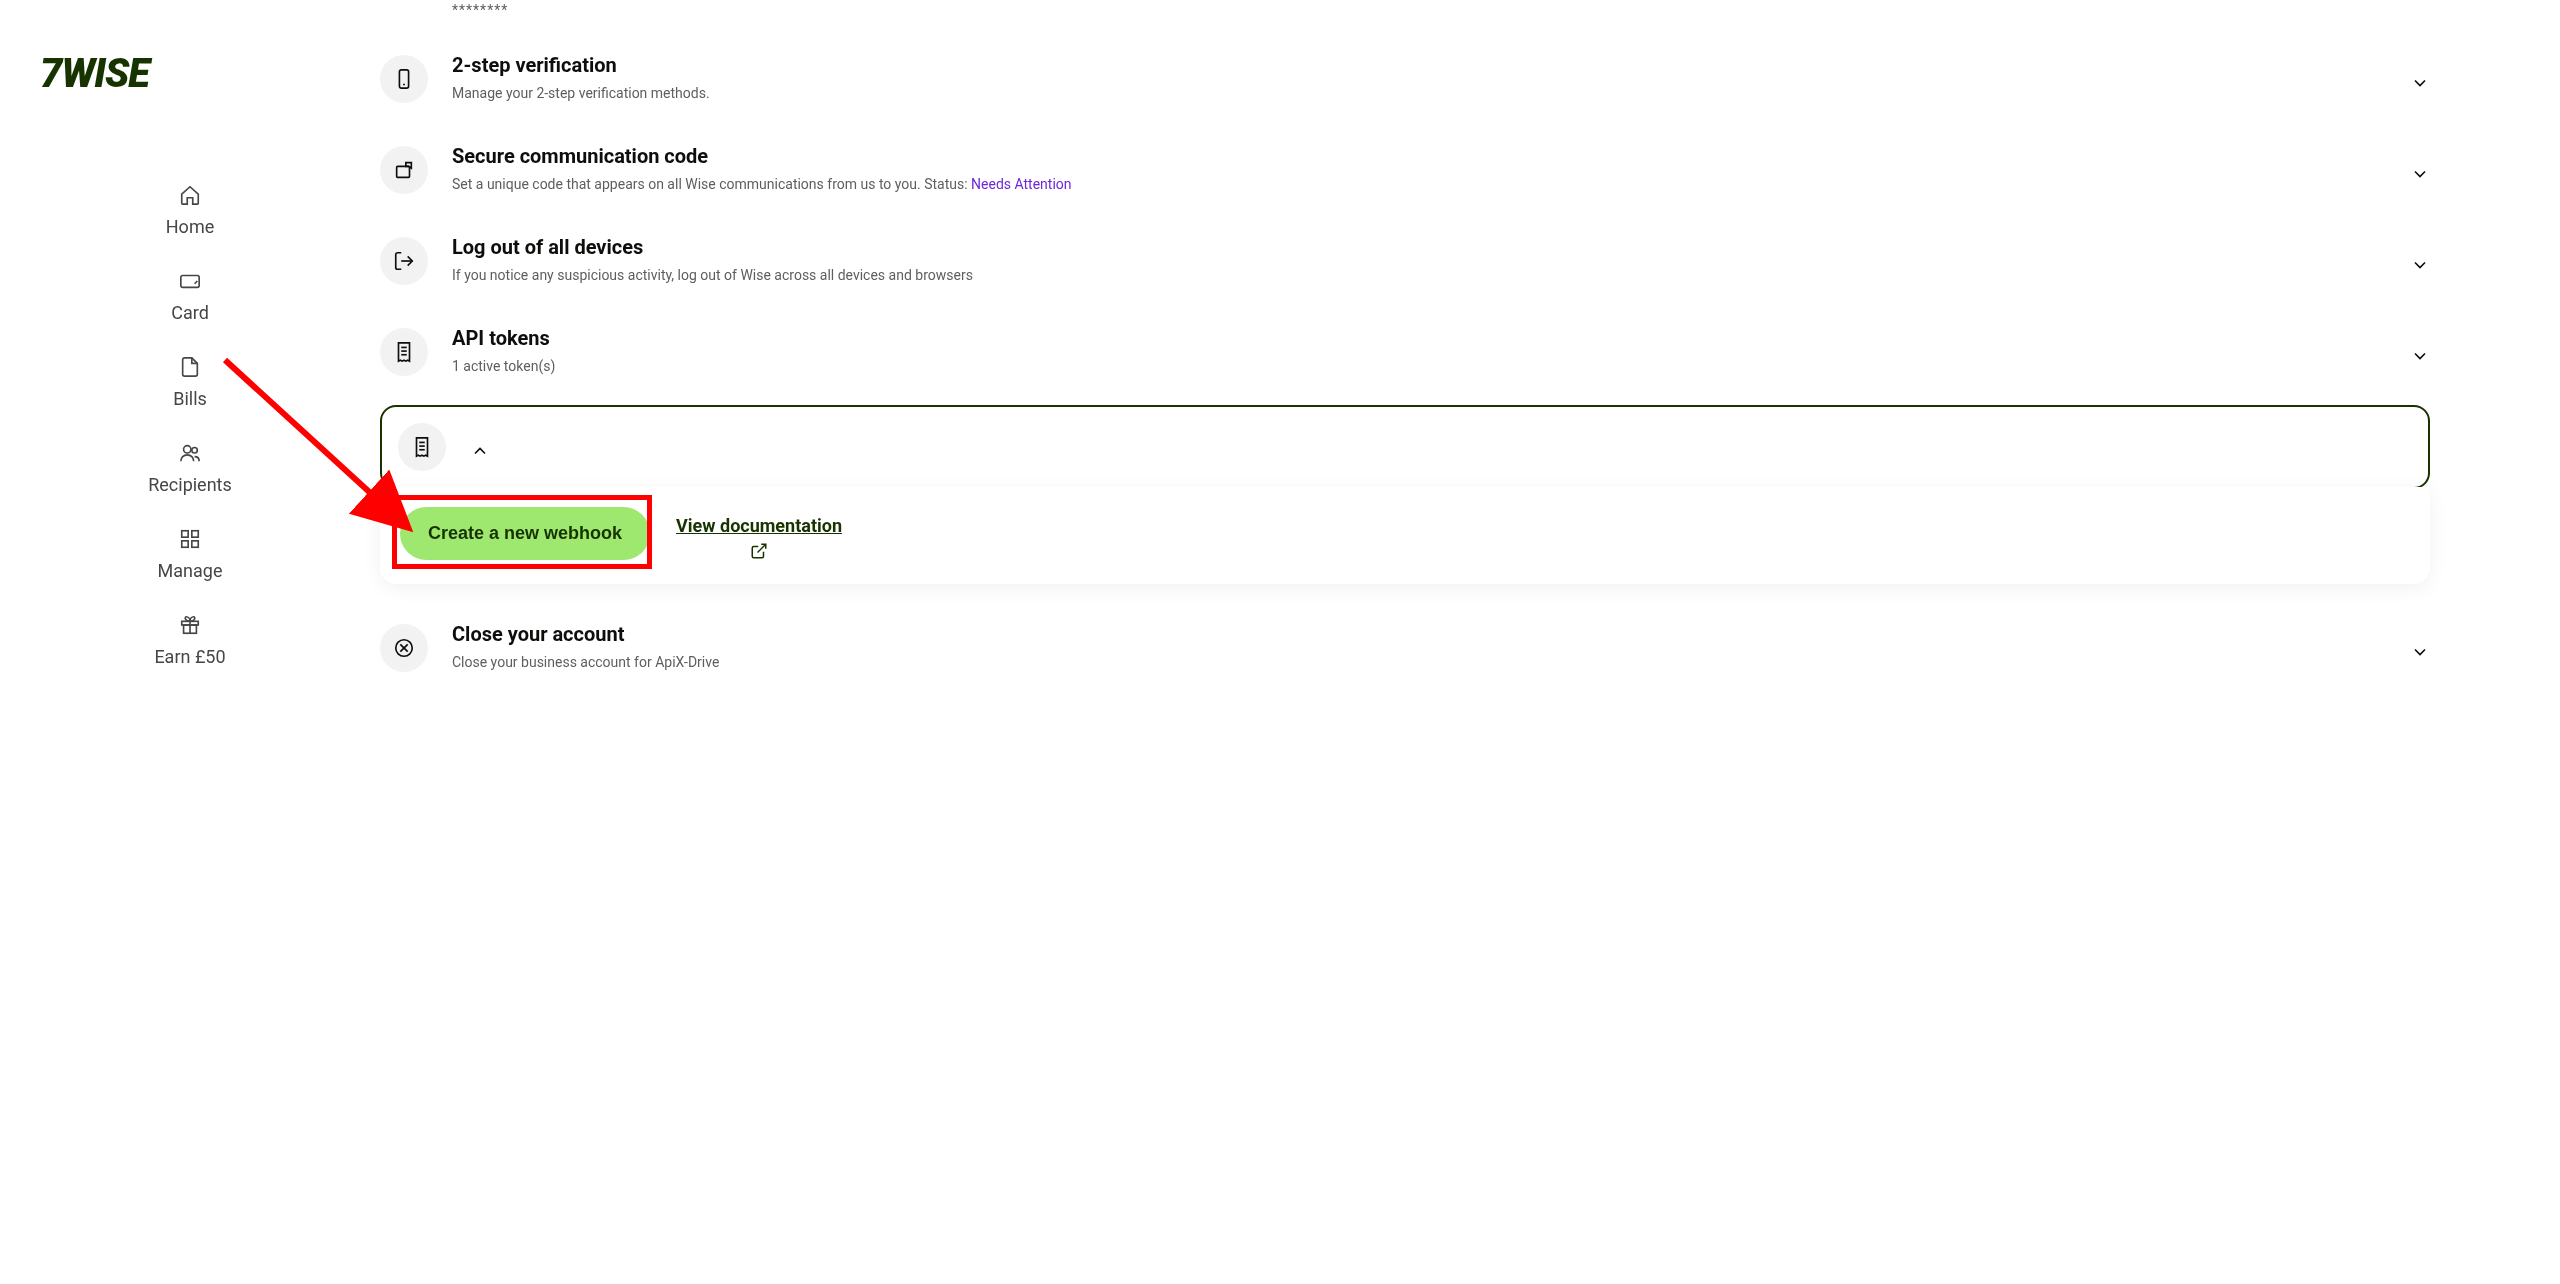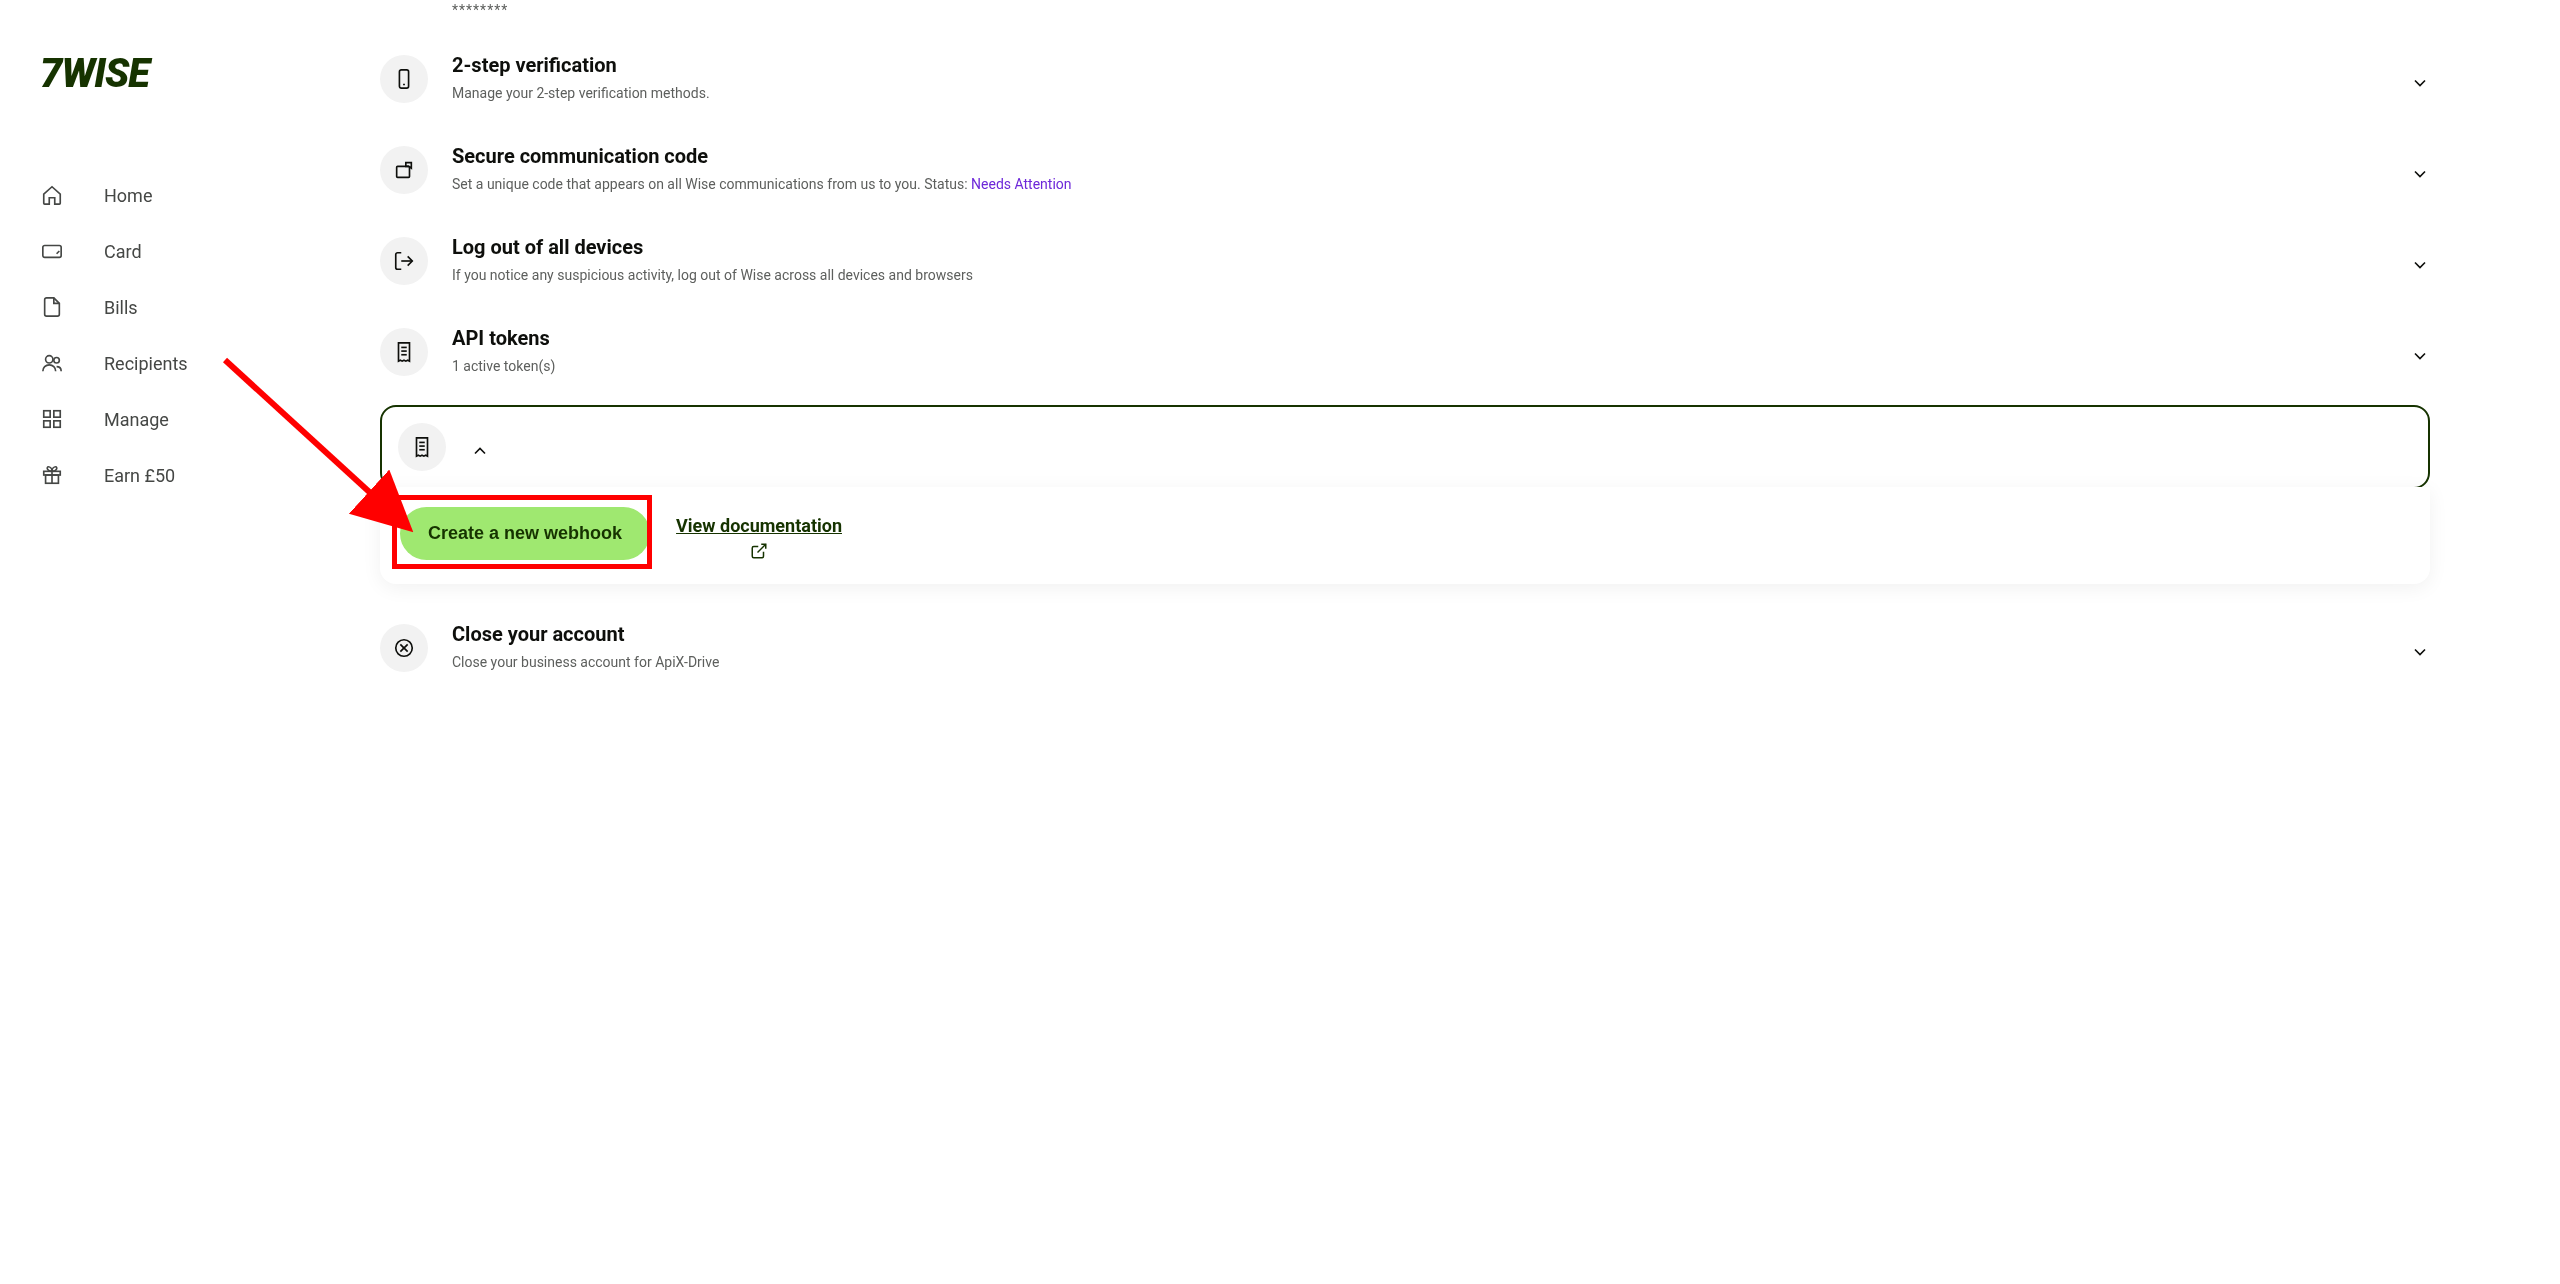--- a/index.html
+++ b/index.html
@@ -32,25 +32,26 @@
   display: flex;
   align-items: flex-start;
   gap: 2px;
 }
 .nav-list {
   list-style: none;
 }
 .nav-item {
   display: flex;
   align-items: center;
-  gap: 40px;
+  gap: 9px;
   padding: 16px 0;
   cursor: pointer;
   color: #454745;
   font-size: 18px;
+  flex-direction: column;
 }
 .nav-item .nav-icon {
   width: 24px;
   height: 24px;
   display: flex;
   align-items: center;
   justify-content: center;
   color: #454745;
 }
 .main {

